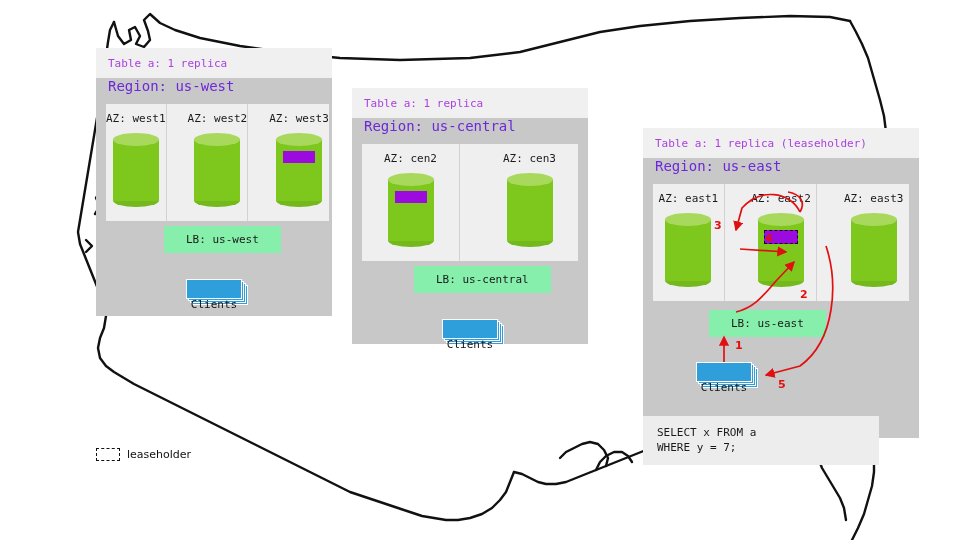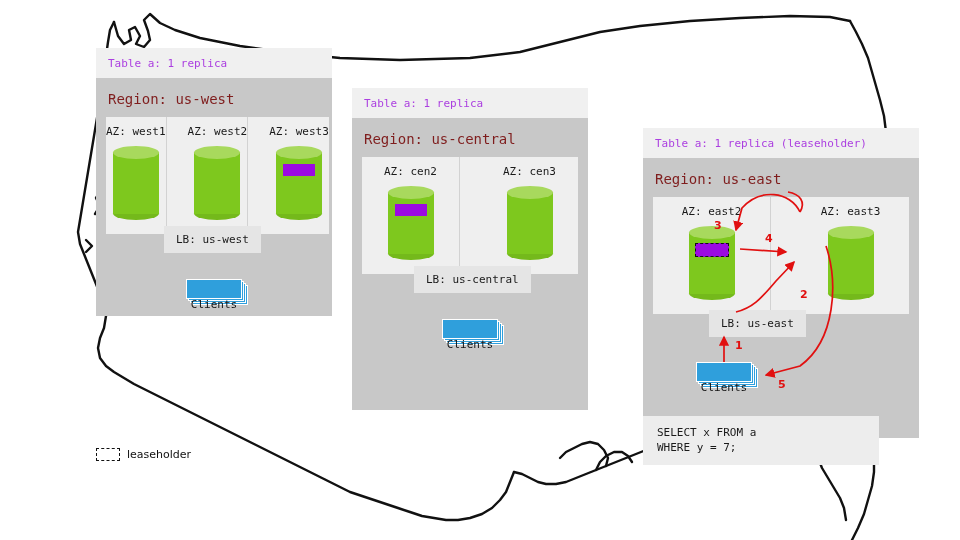--- a/index.html
+++ b/index.html
@@ -24,23 +24,23 @@
     line-height:11px;
     padding:10px 12px 9px 12px;
     white-space:nowrap;
   }
   .panel-body{
     background:#c8c8c8;
     padding:0;
     position:relative;
   }
   .region-title{
-    color:#7f1d1d;
+    color:#6d28d9;
     font-size:14px;
-    padding:13px 0 10px 12px;
+    padding:0 0 10px 12px;
     white-space:nowrap;
   }
   .az-row{
     display:flex;
     background:#efefef;
     margin:0 10px 0 10px;
     position:relative;
     gap:21px;
   }
   .az-cell{
@@ -79,24 +79,24 @@
     z-index:3;
   }
   .replica.leaseholder{
     border:1.6px dashed #111;
     left:6px;top:17px;width:32px;height:12px;
   }
 
   
   .lb-box{
     position:absolute;
-    background:#e5e5e5;
+    background:#86efac;
     font-size:11px;
     color:#1a1a1a;
-    padding:7px 12px;
+    padding:7px 22px;
     white-space:nowrap;
     z-index:8;
     text-align:center;
   }
 
   
   .clients{
     position:absolute;
     width:56px;height:20px;
     z-index:8;
@@ -264,21 +264,21 @@
       <div class="layer l3"></div>
         <div class="layer l2"></div>
       <div class="layer l1"></div>
         <div class="layer l0"></div>
       <div class="lbl">Clients</div>
     </div>
   </div>
 
   <div class="region-panel" style="left:352px;top:88px;width:236px;">
     <div class="panel-header">Table a: 1 replica</div>
-    <div class="panel-body" style="height:292px;">
+    <div class="panel-body" style="height:226px;">
       <div class="region-title">Region: us-central</div>
 
       <div class="az-row">
         <div class="az-cell">
           <span class="az-label">AZ: cen2</span>
           <div class="cyl-wrap">
             <div class="cylinder">
               <div class="cyl-bottom"></div>
                 <div class="cyl-body"></div>
                 <div class="cyl-top"></div>
@@ -310,20 +310,30 @@
     </div>
   </div>
 
   <div class="region-panel" style="left:643px;top:128px;width:276px;">
     <div class="panel-header">Table a: 1 replica (leaseholder)</div>
     <div class="panel-body" style="height:280px;">
       <div class="region-title">Region: us-east</div>
 
       <div class="az-row">
         <div class="az-cell">
+          <span class="az-label">AZ: east1</span>
+          <div class="cyl-wrap">
+            <div class="cylinder">
+              <div class="cyl-bottom"></div>
+                <div class="cyl-body"></div>
+                <div class="cyl-top"></div>
+            </div>
+          </div>
+        </div>
+        <div class="az-cell">
           <span class="az-label">AZ: east2</span>
           <div class="cyl-wrap">
             <div class="cylinder">
               <div class="cyl-bottom"></div>
                 <div class="cyl-body"></div>
                 <div class="cyl-top"></div>
               <div class="replica leaseholder"></div>
             </div>
           </div>
         </div>

